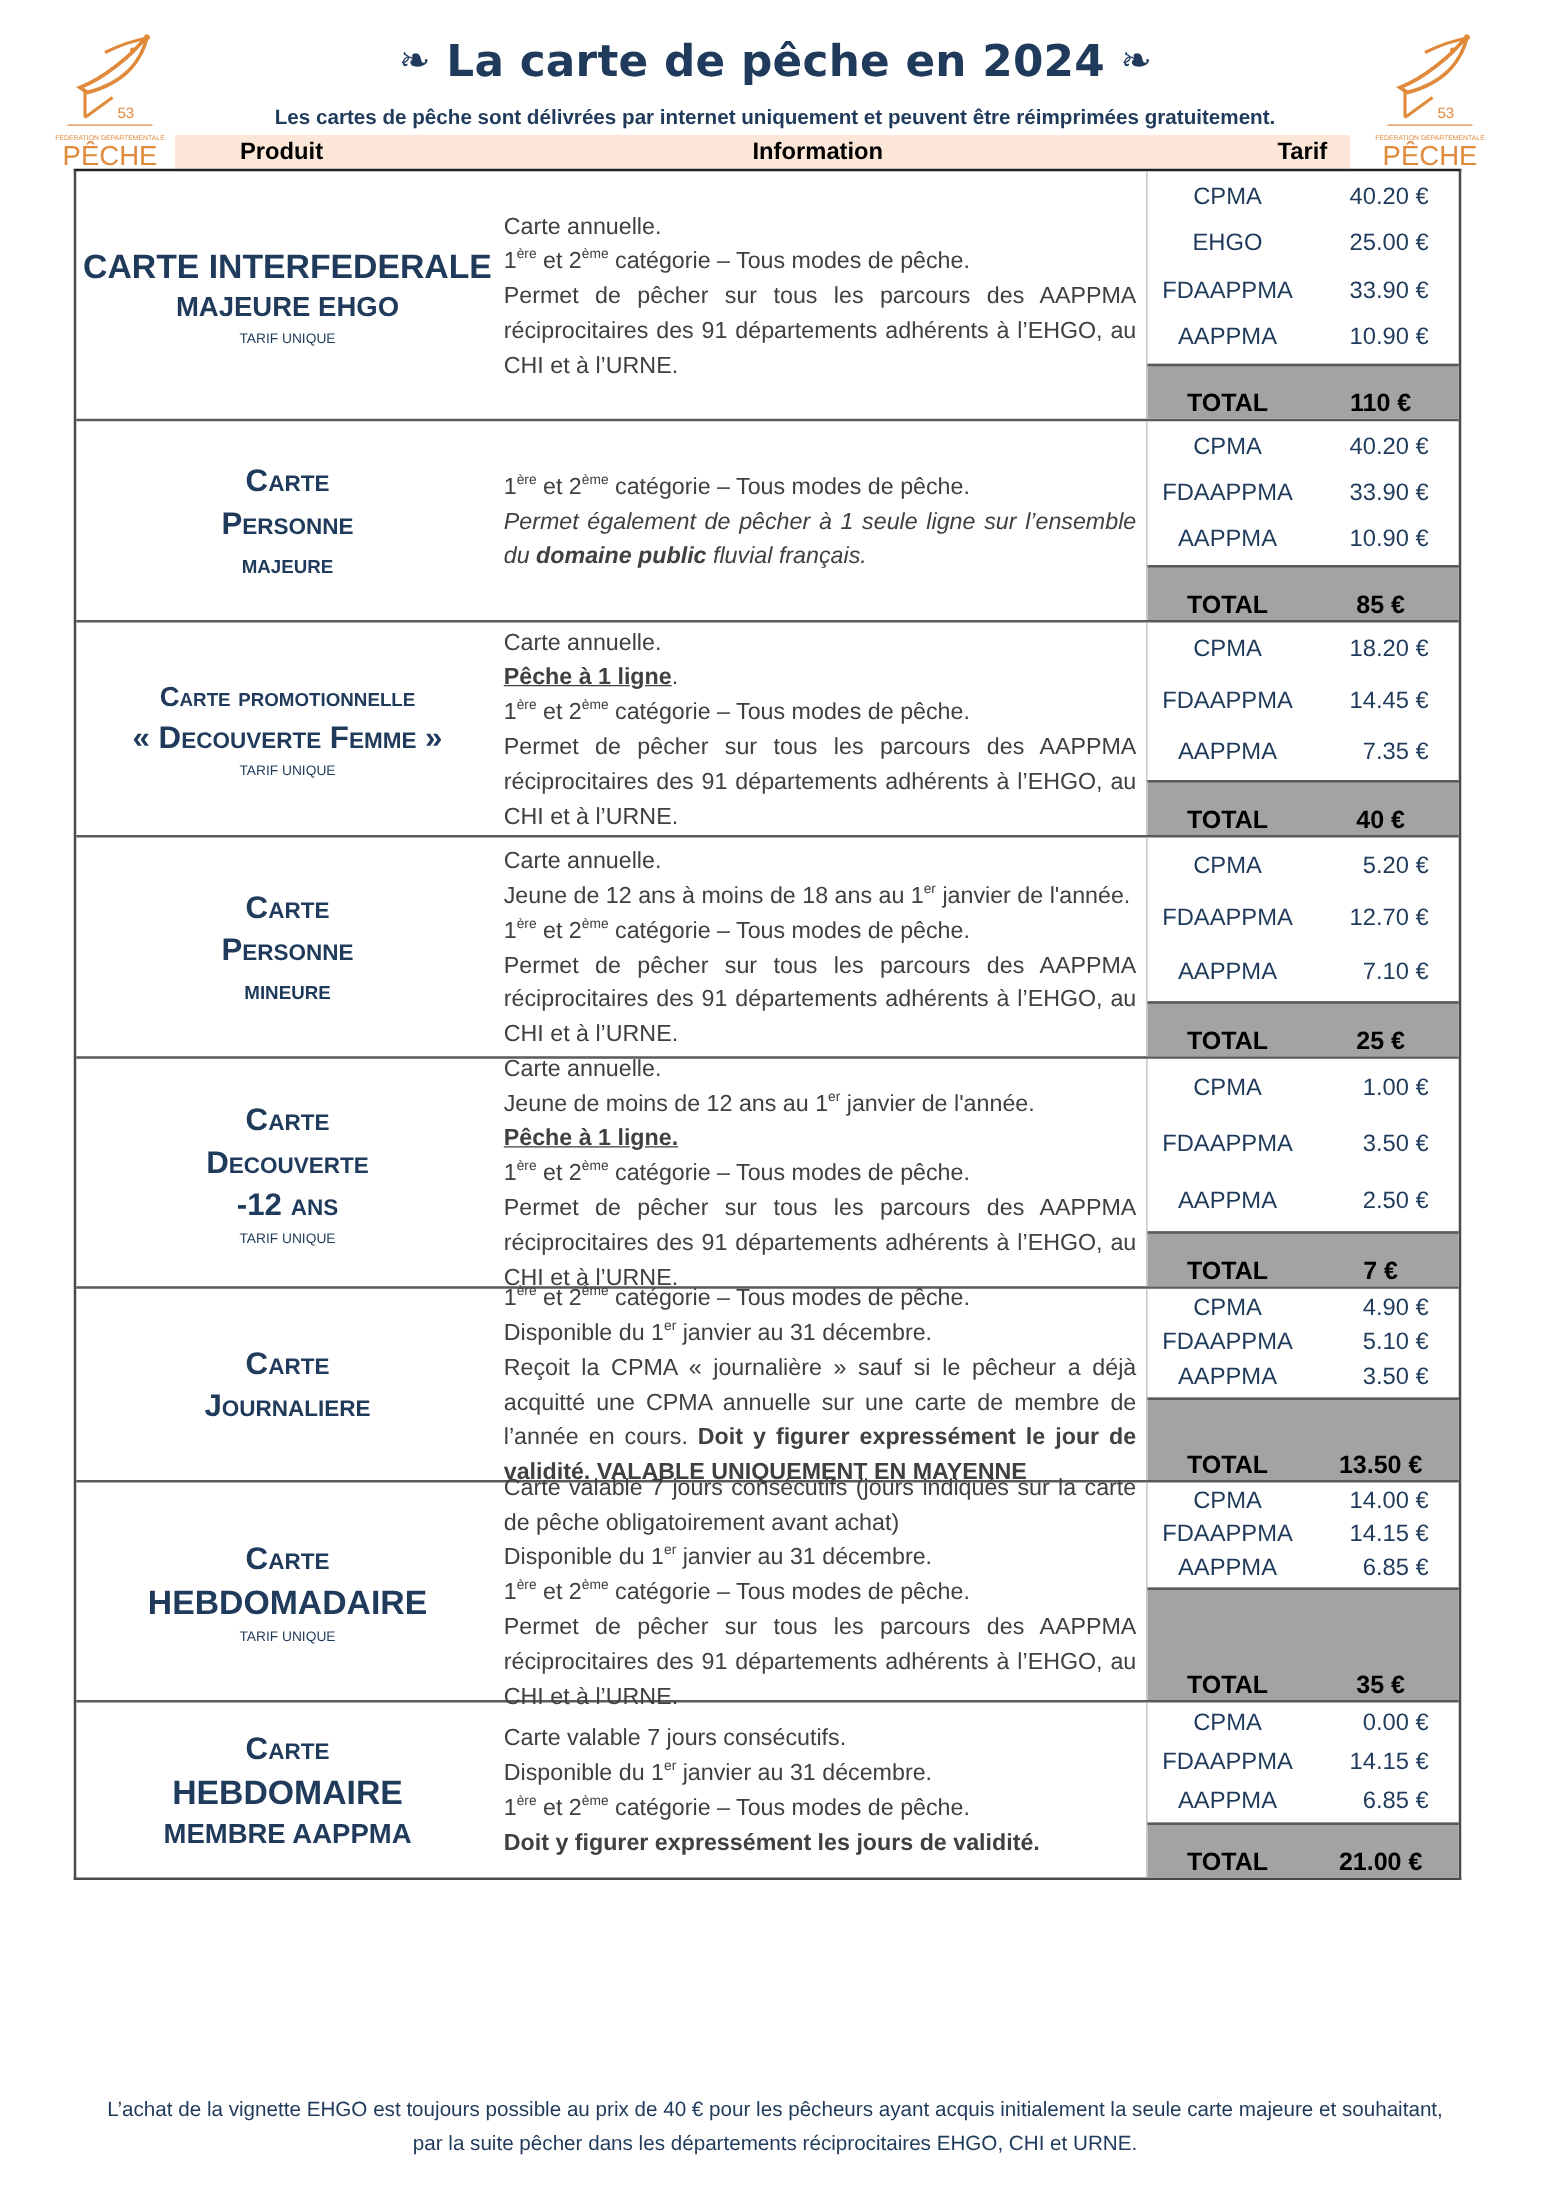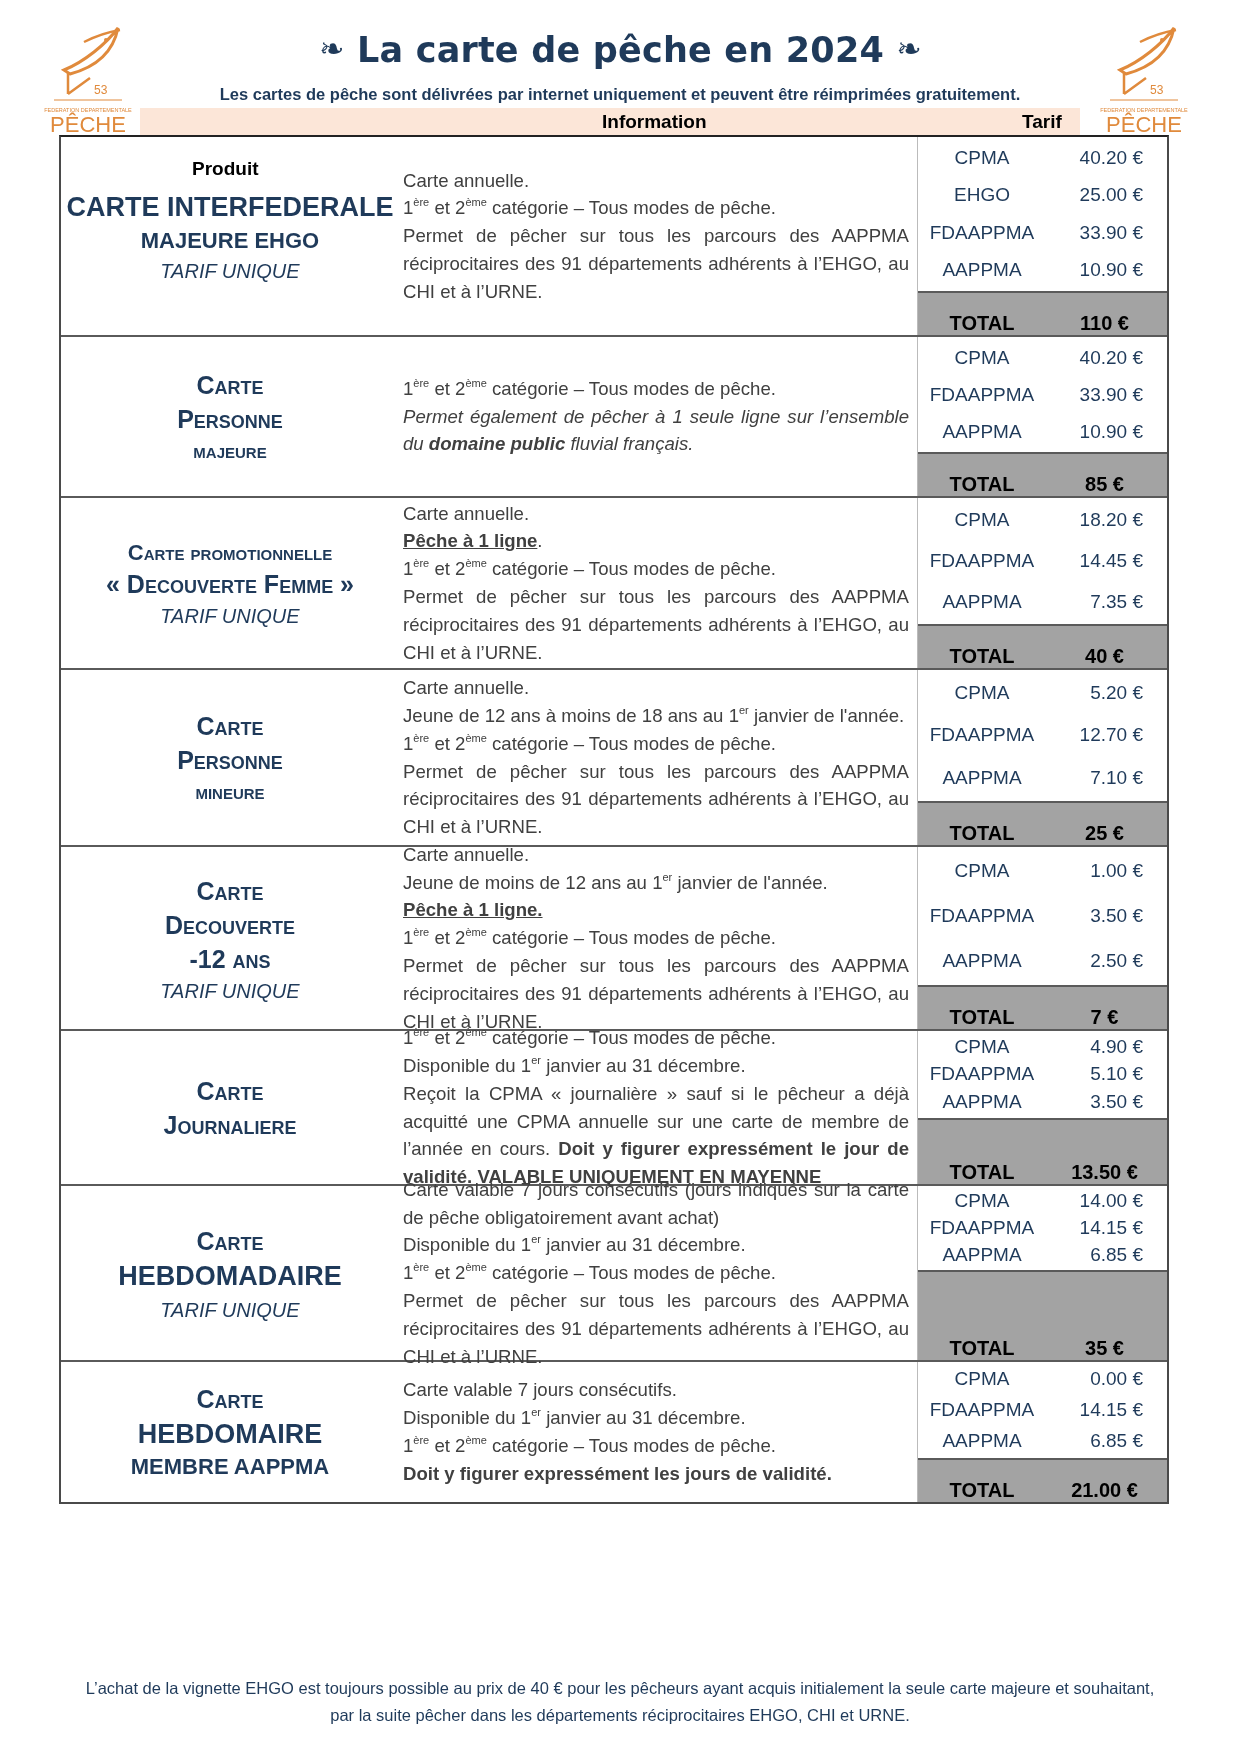--- a/index.html
+++ b/index.html
@@ -39,21 +39,21 @@
   .row { display: flex; border-bottom: 2px solid #5a5a5a; box-sizing: border-box; }
   .row:last-child { border-bottom: none; }
   .prod {
     width: 338px; display: flex; flex-direction: column; justify-content: center;
     align-items: center; text-align: center; padding: 4px 0;
   }
   .prod .pl { font-weight: bold; color: #1f3a5a; line-height: 1.36; font-variant: small-caps; }
   .prod .pl.big { font-size: 27px; font-variant: normal; }
   .prod .pl.mid { font-size: 25px; }
   .prod .pl.sm { font-size: 22px; }
-  .prod .tarif { font-style: italic; font-size: 20px; color: #1f3a5a; margin-top: 4px; }
+  .prod .tarif { font-size: 11px; color: #1f3a5a; margin-top: 4px; }
   .info {
     width: 518px; padding: 4px 8px 4px 4px; box-sizing: border-box;
     display: flex; flex-direction: column; justify-content: center;
     font-size: 18.6px; line-height: 27.8px; color: #404040; text-align: justify;
   }
   .info .ln { display: block; }
   .info sup { font-size: 11px; vertical-align: 8px; line-height: 0; }
   .tarifcol { flex: 1; display: flex; flex-direction: column; border-left: 1px solid #bbb; }
   .fees { flex: 1; display: flex; flex-direction: column; justify-content: space-around; padding: 2px 0; }
   .fee { display: flex; font-size: 19px; color: #1f3a5a; }
@@ -100,21 +100,21 @@
 </div>
 
 <div class="title">
   <span class="orn">❧</span>
   <span>La carte de pêche en 2024</span>
   <span class="orn">❧</span>
 </div>
 <div class="subtitle">Les cartes de pêche sont délivrées par internet uniquement et peuvent être réimprimées gratuitement.</div>
 
 <div class="header-band"></div>
-<div class="hcell" style="left:192px;margin-top:47px;">Produit</div>
+<div class="hcell" style="left:192px;">Produit</div>
 <div class="hcell" style="left:602px;">Information</div>
 <div class="hcell" style="left:1022px;">Tarif</div>
 
 <div class="table" id="price-table">
     <div class="row" style="height: 200px;">
       <div class="prod">
         <div class="pl big">CARTE INTERFEDERALE</div>
         <div class="pl sm">MAJEURE EHGO</div>
         <div class="tarif">TARIF UNIQUE</div>
       </div>

